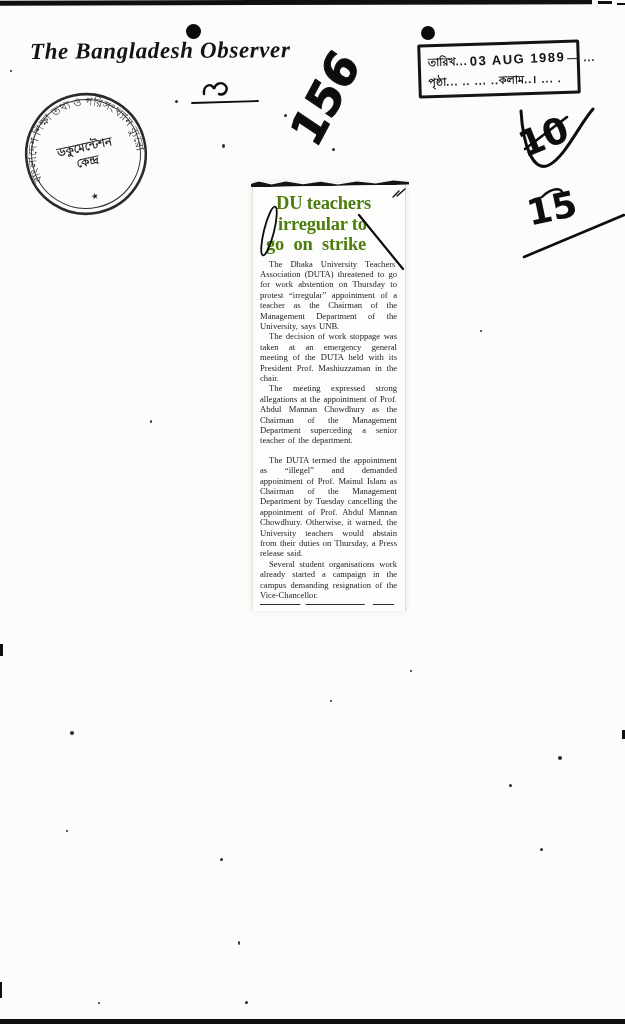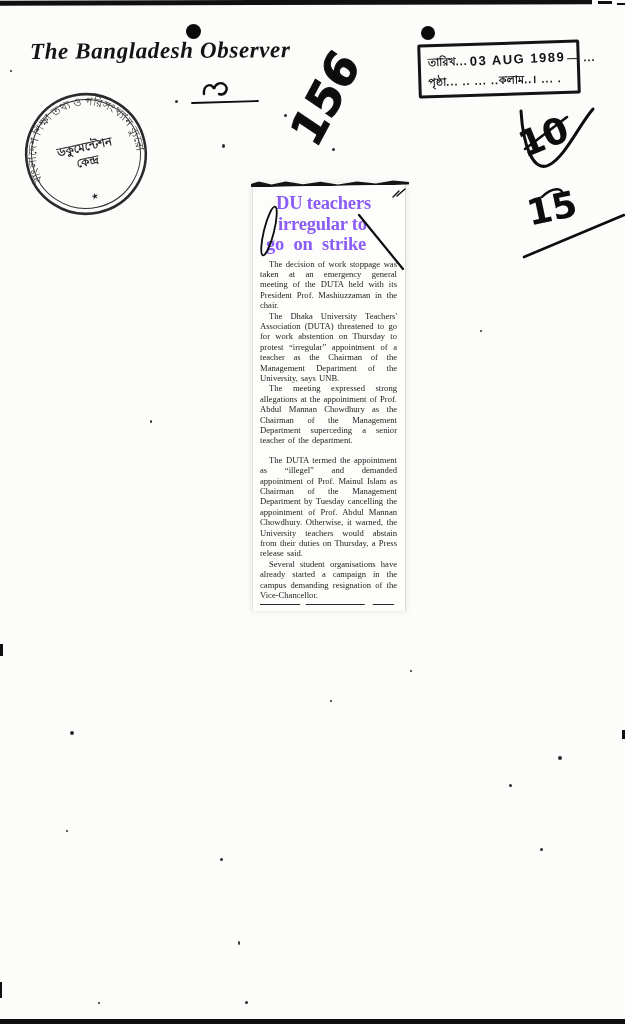--- a/index.html
+++ b/index.html
@@ -52,21 +52,21 @@
     position:absolute;left:252px;top:183px;width:154px;
     background:#fdfdfb;border-left:1px solid #e4e4de;border-right:1px solid #dcdcd4;
     box-shadow:0 0 7px rgba(40,40,40,0.10);
     padding:8px 8px 4px 7px;box-sizing:border-box;
   }
   .torn{
     position:absolute;left:-2px;top:-3px;width:158px;height:6px;background:#141414;
     transform:rotate(-0.9deg);
     clip-path:polygon(0 45%,5% 5%,13% 60%,22% 15%,33% 65%,44% 25%,55% 75%,67% 30%,79% 70%,90% 25%,100% 55%,100% 100%,0 100%);
   }
-  .headline{margin:2px 0 4px 0;font-weight:700;font-size:18.5px;line-height:20.5px;letter-spacing:-0.2px;color:#8b5cf6;}
+  .headline{margin:2px 0 4px 0;font-weight:700;font-size:18.5px;line-height:20.5px;letter-spacing:-0.2px;color:#4d7c0f;}
   .headline .hl{display:block;}
   .hl-1{padding-left:16px;}
   .hl-2{padding-left:18px;}
   .hl-3{padding-left:6px;word-spacing:5px;}
   .article p{
     margin:0;font-size:8.6px;line-height:10.4px;text-align:justify;text-indent:9px;
     color:#1c1c1c;word-spacing:1px;
   }
   .article p.gap{margin-top:9px;}
   .end-rule{margin-top:3px;border-top:1.6px solid #2c2c2c;width:98%;
@@ -153,25 +153,25 @@
       <path d="M2,10 L8,4 M6,9 L14,2" stroke-width="1.4"></path>
     </svg>
 
     <h1 class="headline">
       <span class="hl hl-1">DU teachers</span>
       <span class="hl hl-2">irregular to</span>
       <span class="hl hl-3">go on strike</span>
     </h1>
 
     <div class="article">
+      <p>The Dhaka University Teachers' Association (DUTA) threatened to go for work abstention on Thursday to protest “irregular” appointment of a teacher as the Chairman of the Management Department of the University, says UNB.</p>
       <p>The decision of work stoppage was taken at an emergency general meeting of the DUTA held with its President Prof. Mashiuzzaman in the chair.</p>
-      <p>The Dhaka University Teachers' Association (DUTA) threatened to go for work abstention on Thursday to protest “irregular” appointment of a teacher as the Chairman of the Management Department of the University, says UNB.</p>
       <p>The meeting expressed strong allegations at the appointment of Prof. Abdul Mannan Chowdhury as the Chairman of the Management Department superceding a senior teacher of the department.</p>
       <p class="gap">The DUTA termed the appointment as “illegel” and demanded appointment of Prof. Mainul Islam as Chairman of the Management Department by Tuesday cancelling the appointment of Prof. Abdul Mannan Chowdhury. Otherwise, it warned, the University teachers would abstain from their duties on Thursday, a Press release said.</p>
-      <p>Several student organisations have already started a campaign in the campus demanding resignation of the Vice-Chancellor.</p>
+      <p>Several student organisations work already started a campaign in the campus demanding resignation of the Vice-Chancellor.</p>
     </div>
     <div class="end-rule"></div>
   </div>
 
   <div class="speck" style="left:175px;top:100px;width:3px;height:3px;"></div>
   <div class="speck" style="left:222px;top:144px;width:3px;height:4px;"></div>
   <div class="speck" style="left:284px;top:114px;width:3px;height:3px;"></div>
   <div class="speck" style="left:332px;top:148px;width:3px;height:3px;"></div>
   <div class="speck" style="left:10px;top:70px;width:2px;height:2px;"></div>
   <div class="speck" style="left:70px;top:731px;width:4px;height:4px;"></div>

